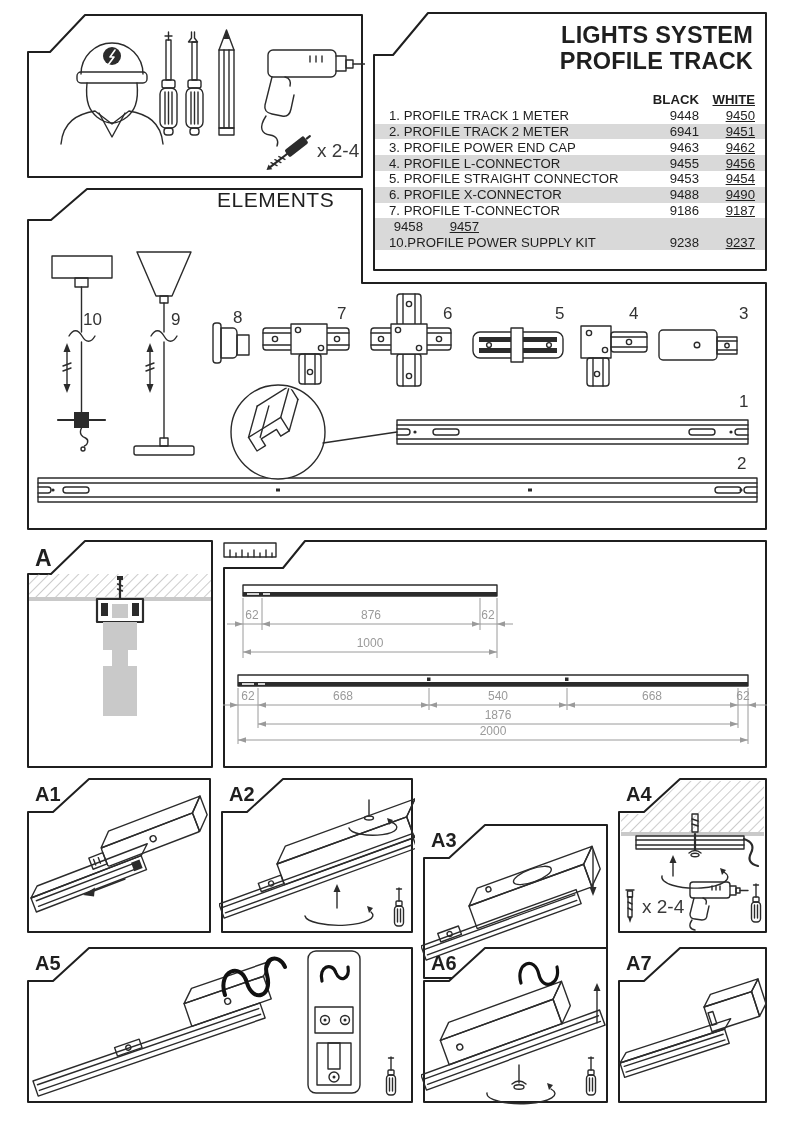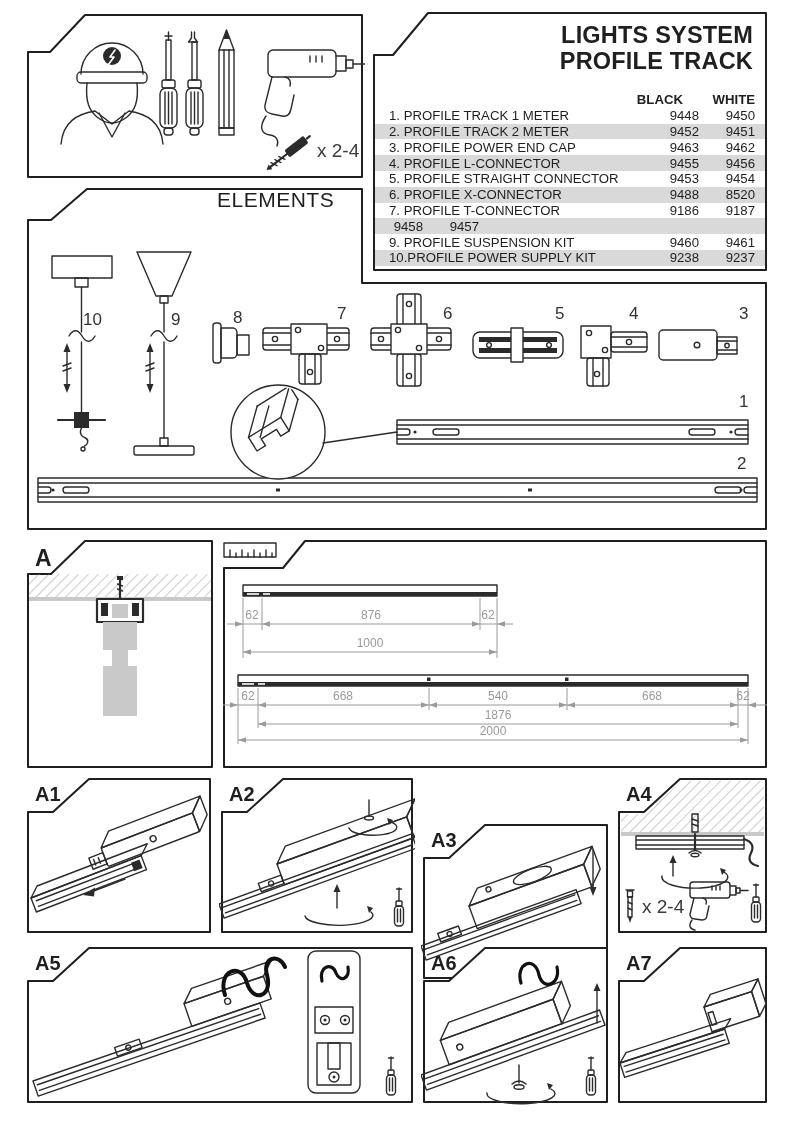--- a/index.html
+++ b/index.html
@@ -15,25 +15,25 @@
   .blk{fill:#2b2b2b;stroke:none;}
   .wfill{fill:#fff;}
   .gln{stroke:#9a9a9a;fill:none;stroke-width:1;}
   .gar{fill:#9a9a9a;stroke:none;}
   .dimtext{fill:#9a9a9a;font-size:12px;font-family:"Liberation Sans",sans-serif;}
   .enum{position:absolute;font-size:17px;color:#333;}
   .t-title{position:absolute;right:16px;top:12px;text-align:right;font-weight:700;
            font-size:23.5px;line-height:1.12;letter-spacing:.2px;}
   .tblock{position:absolute;left:4px;right:4px;top:82px;font-size:13.2px;}
   .trow{display:flex;height:15.8px;align-items:center;white-space:nowrap;}
-  .trow.head{font-weight:700;gap:16px;}
+  .trow.head{font-weight:700;}
   .trow.shade{background:#d9d9d9;}
   .trow .name{flex:1;padding-left:14px;overflow:hidden;}
   .trow .cb{width:48px;text-align:right;}
-  .trow .cw{width:56px;text-align:right;padding-right:10px;}
+  .trow .cw{width:56px;text-align:right;padding-right:10px;text-decoration:underline;}
   .el-title{position:absolute;left:192px;top:2px;font-weight:400;font-size:21px;letter-spacing:.5px;}
   .xlabel{position:absolute;font-size:19px;color:#3a3a3a;}
 </style>
 </head>
 <body>
 
 <div class="page">
 
   <div class="panel" style="left:25px;top:12px;width:340px;height:168px">
     <svg class="frame" width="340" height="168">
@@ -117,56 +117,51 @@
         <span class="cb">BLACK</span>
         <span class="cw">WHITE</span>
       </div>
       <div class="trow">
           <span class="name">1. PROFILE TRACK 1 METER</span>
           <span class="cb">9448</span>
           <span class="cw">9450</span>
         </div>
       <div class="trow shade">
           <span class="name">2. PROFILE TRACK 2 METER</span>
-          <span class="cb">9452</span>
+          <span class="cb">6941</span>
           <span class="cw">9451</span>
         </div>
       <div class="trow">
           <span class="name">3. PROFILE POWER END CAP</span>
           <span class="cb">9463</span>
           <span class="cw">9462</span>
         </div>
       <div class="trow shade">
           <span class="name">4. PROFILE L-CONNECTOR</span>
           <span class="cb">9455</span>
           <span class="cw">9456</span>
         </div>
       <div class="trow">
           <span class="name">5. PROFILE STRAIGHT CONNECTOR</span>
           <span class="cb">9453</span>
           <span class="cw">9454</span>
         </div>
       <div class="trow shade">
           <span class="name">6. PROFILE X-CONNECTOR</span>
           <span class="cb">9488</span>
-          <span class="cw">8520</span>
+          <span class="cw">9490</span>
         </div>
       <div class="trow">
           <span class="name">7. PROFILE T-CONNECTOR</span>
           <span class="cb">9186</span>
           <span class="cw">9187</span>
         </div>
       <div class="trow shade">
           <span class="cb">9458</span>
           <span class="cw">9457</span>
-        </div>
-      <div class="trow">
-          <span class="name">9. PROFILE SUSPENSION KIT</span>
-          <span class="cb">9460</span>
-          <span class="cw">9461</span>
         </div>
       <div class="trow shade">
           <span class="name">10.PROFILE POWER SUPPLY KIT</span>
           <span class="cb">9238</span>
           <span class="cw">9237</span>
         </div>
     </div>
   </div>
 
   <div class="panel" style="left:25px;top:186px;width:744px;height:346px">

